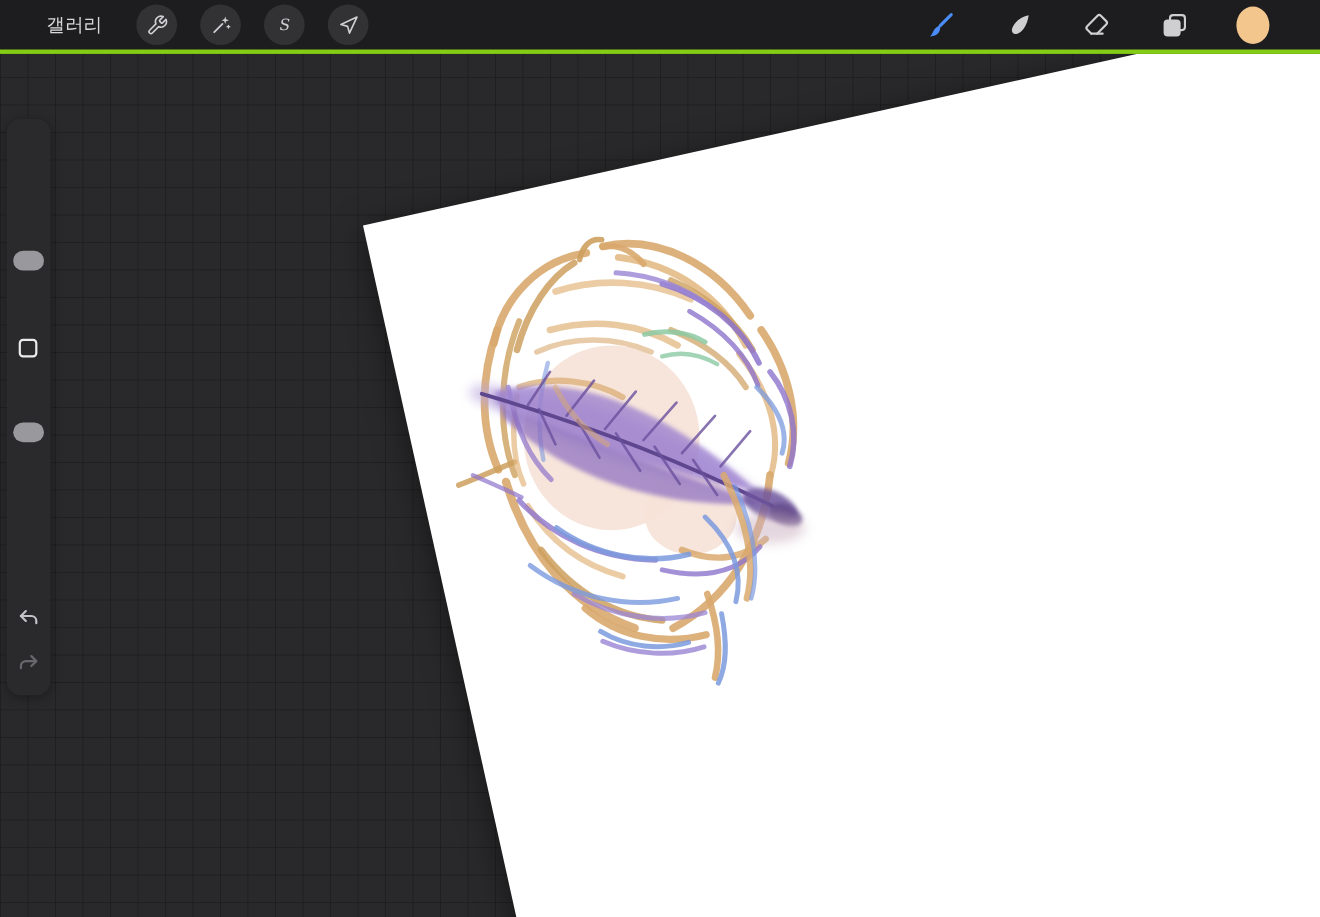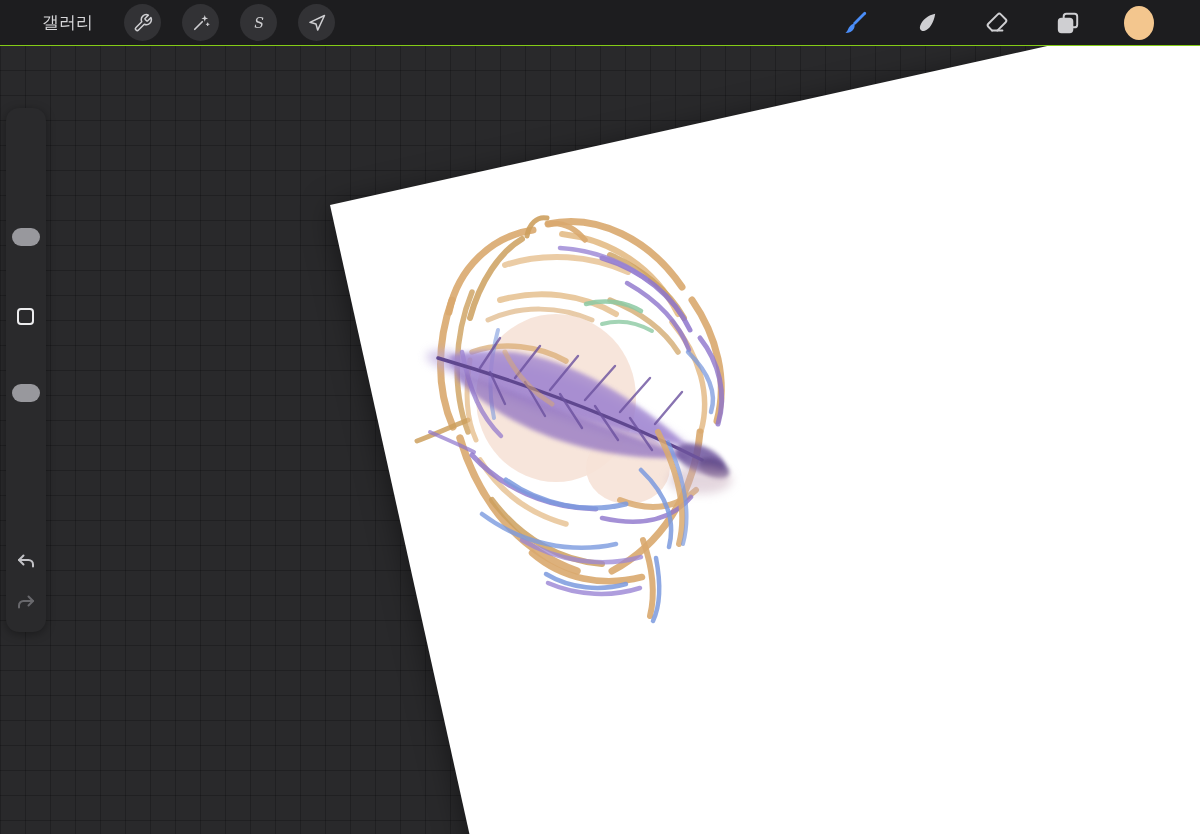--- a/index.html
+++ b/index.html
@@ -4,21 +4,21 @@
 <style>
   html,body{margin:0;padding:0;}
   body{
     width:1200px;height:834px;overflow:hidden;position:relative;
     background:#29292b;font-family:"Liberation Sans",sans-serif;
     -webkit-user-select:none;user-select:none;
   }
   
   .topbar{
     position:absolute;top:0;left:0;right:0;height:45px;z-index:40;
-    background:#1d1d1f;border-bottom:1px solid #84cc16;
+    background:#1d1d1f;border-bottom:4px solid #84cc16;
     display:flex;align-items:center;justify-content:space-between;
   }
   .tb-left{display:flex;align-items:center;gap:21px;padding-left:42px;}
   .tb-right{display:flex;align-items:center;gap:41px;padding-right:46px;}
   .gallery{
     background:none;border:none;padding:0;margin-right:10px;
     color:#d8d8da;font-size:17px;font-family:inherit;cursor:pointer;
   }
   .circ{
     width:37px;height:37px;border-radius:50%;background:#323235;border:none;

